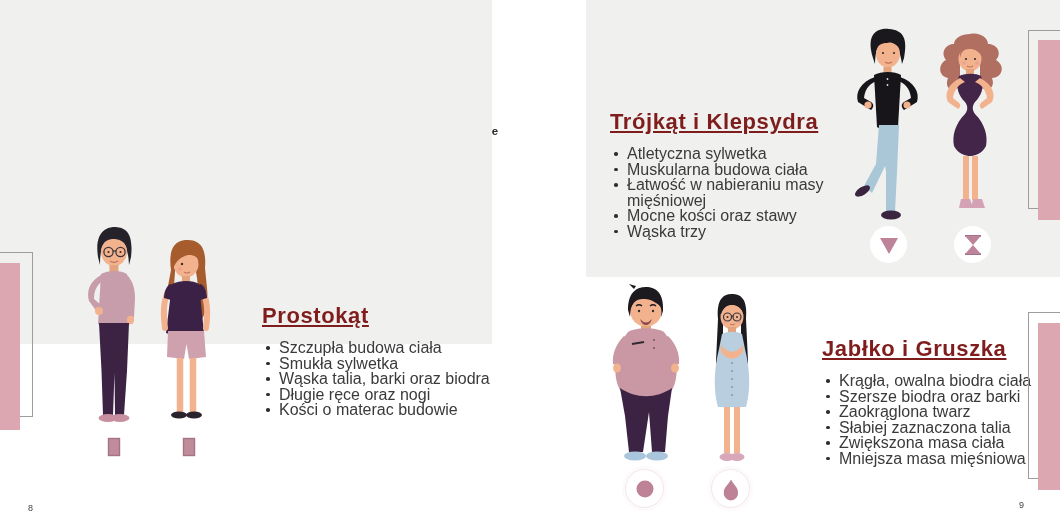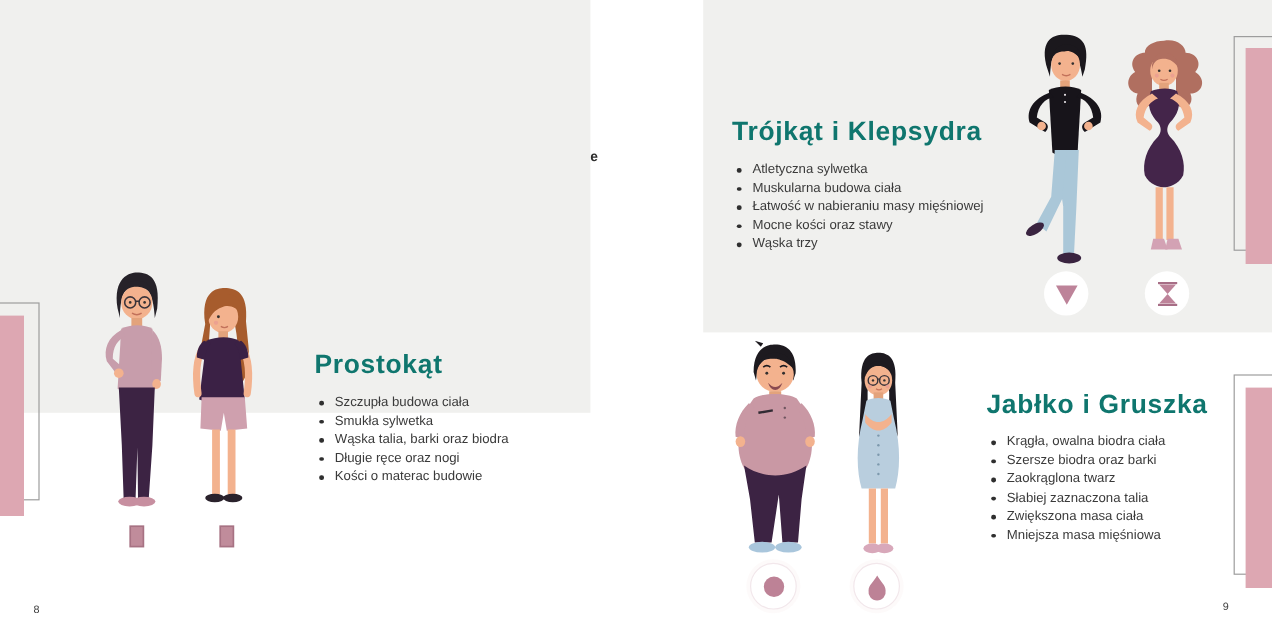--- a/index.html
+++ b/index.html
@@ -21,23 +21,23 @@
   
   .logo-wrap{left:0;top:24px;width:530px;text-align:center;}
   .logo-inner{display:inline-block;text-align:right;}
   .logo-word{font-size:31px;font-weight:bold;letter-spacing:-1.5px;color:#0d0d0d;line-height:30px;}
   .logo-tagline{font-size:6.5px;font-weight:bold;letter-spacing:1.6px;color:#c60b46;margin-top:1px;}
   .logo-square{display:inline-block;width:5px;height:5px;background:#c60b46;margin-left:2px;vertical-align:-1px;}
 
   
   .main-title{left:0;top:76px;width:530px;text-align:center;font-size:14.5px;font-weight:bold;color:#101010;}
   .intro{left:22px;top:108px;width:478px;font-size:11.5px;font-weight:bold;letter-spacing:-0.3px;line-height:22px;color:#2d2d2d;}
-  .bt-section h2{margin:0 0 11px 0;font-size:22px;font-weight:bold;letter-spacing:0.6px;color:#0f766e;}
+  .bt-section h2{margin:12px 0 11px 0;font-size:22px;font-weight:bold;letter-spacing:0.6px;color:#7f1d1d;text-decoration:underline;}
   .bt-section ul{list-style:none;margin:0;padding:0;}
-  .bt-section li{position:relative;padding-left:17px;font-size:11px;line-height:15.6px;color:#3a3a3a;}
+  .bt-section li{position:relative;padding-left:17px;font-size:16px;line-height:15.6px;color:#3a3a3a;}
   .bt-section li::before{content:"";position:absolute;left:4px;top:6px;width:3.5px;height:3.5px;border-radius:50%;background:#2f2f2f;}
   .sec-prostokat{left:262px;top:291px;width:230px;}
   .sec-trojkat{left:610px;top:97px;width:280px;}
   .sec-jablko{left:822px;top:324px;width:230px;}
 
   .pagenum{position:absolute;font-size:9px;color:#3f3f3f;}
 
   
   .badge{position:absolute;width:37px;height:37px;border-radius:50%;background:#fff;
          display:flex;align-items:center;justify-content:center;}

